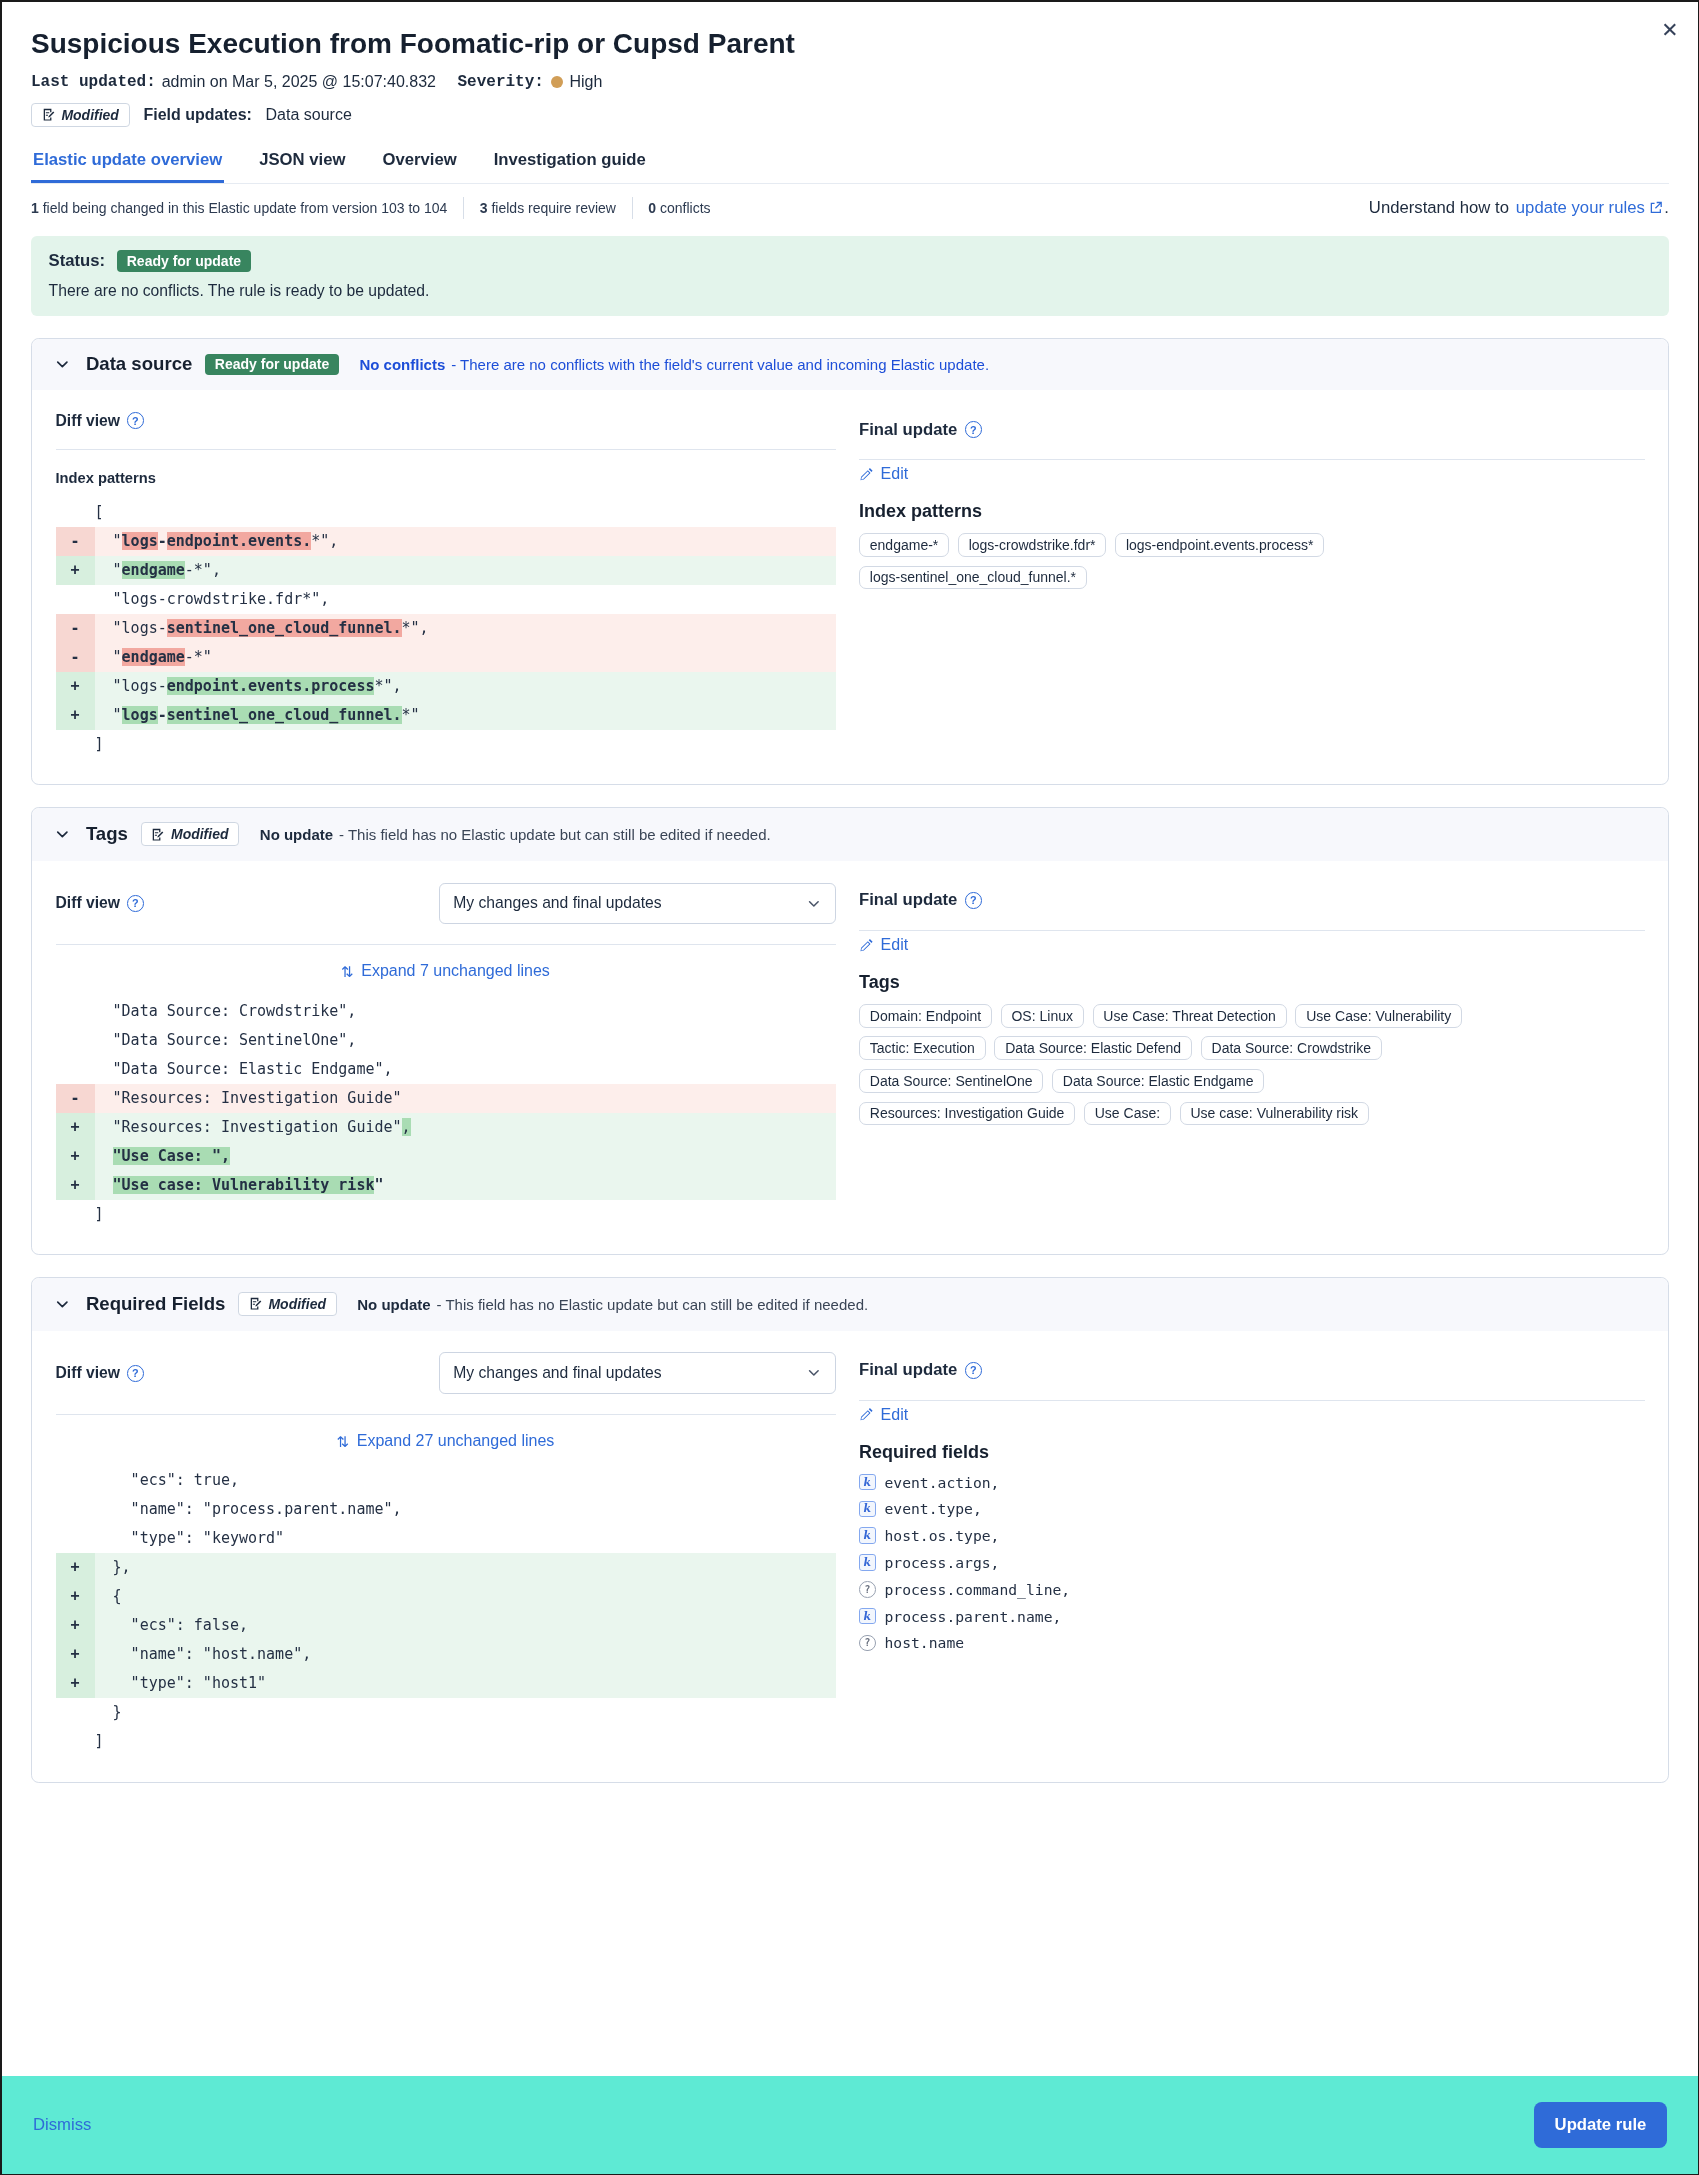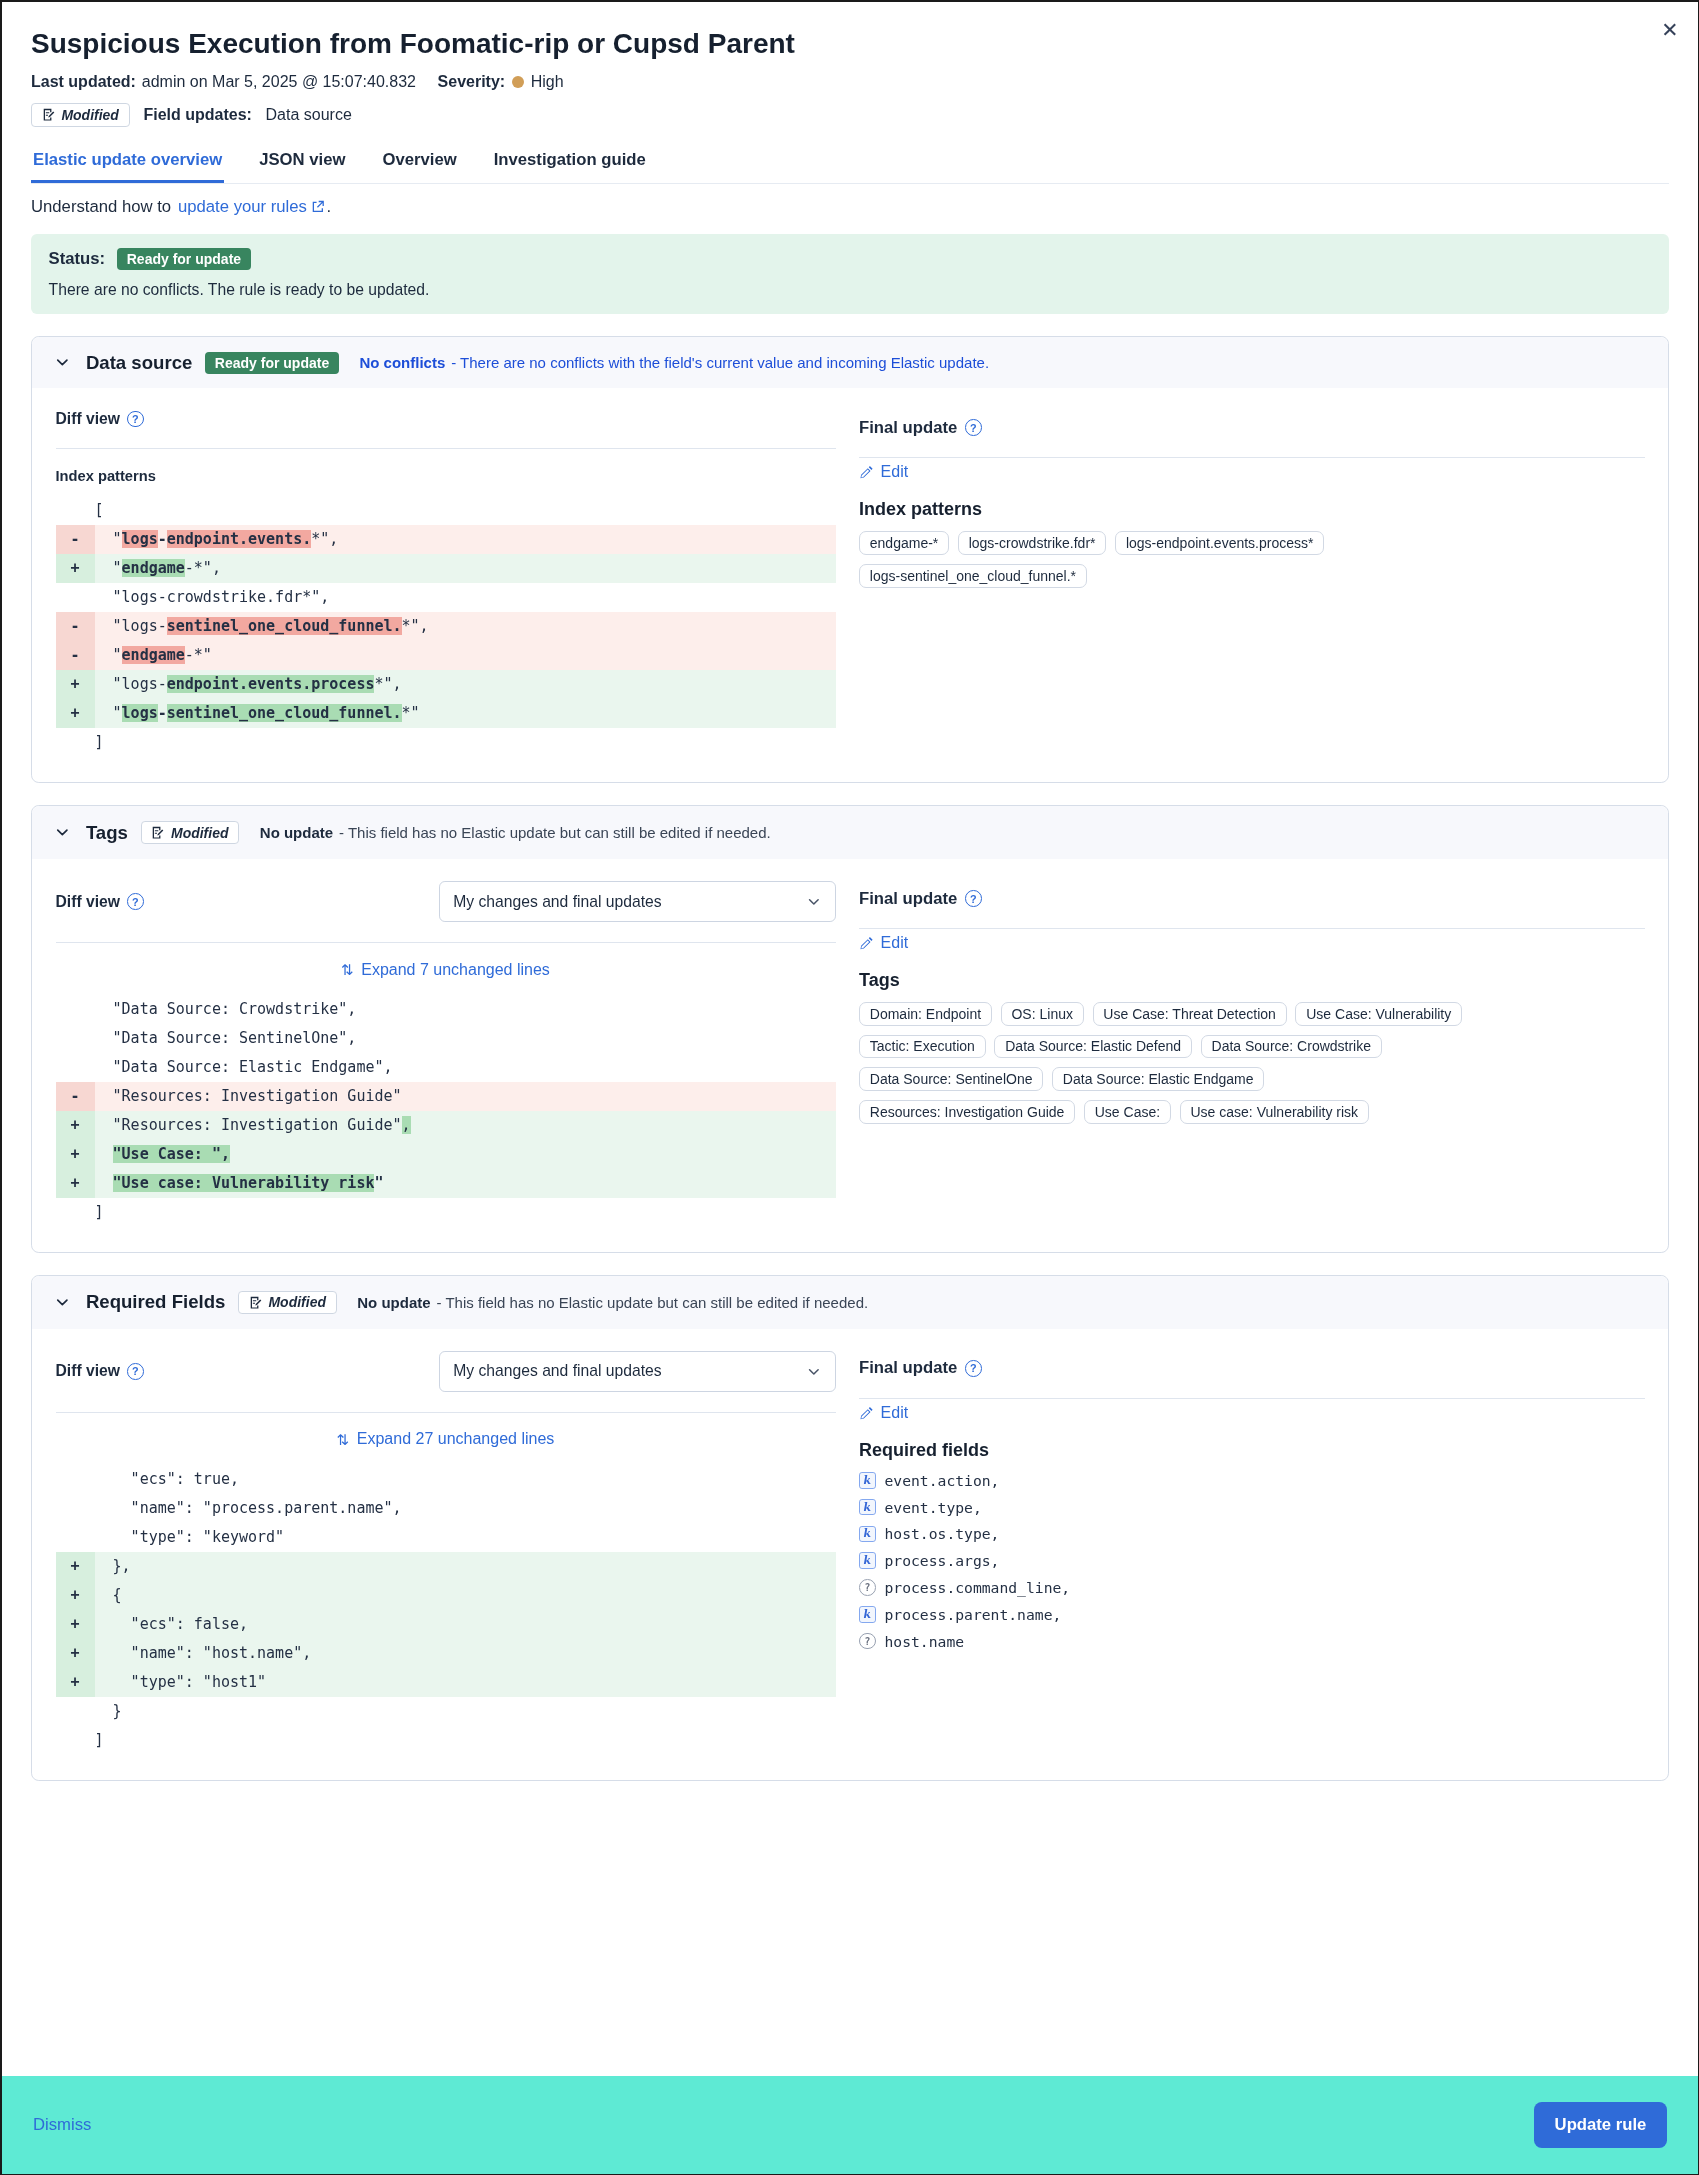--- a/index.html
+++ b/index.html
@@ -3,21 +3,21 @@
 <meta charset="utf-8">
 <style>
   html,body{margin:0;padding:0;background:#e8e8e8;}
   .page{width:1700px;height:2176px;box-sizing:border-box;border:2px solid #1a1a1a;background:#fff;
         font-family:"Liberation Sans",sans-serif;color:#1d2a3d;display:flex;flex-direction:column;
         position:relative;overflow:hidden;}
   .content{padding:0 29px;flex:0 0 auto;}
   .close{position:absolute;top:11.8px;right:13.7px;background:none;border:none;font-size:20.6px;color:#36425a;cursor:pointer;line-height:1;padding:5.9px;}
   h1{margin:23.5px 0 0;font-size:28px;line-height:1.25;font-weight:700;color:#16202f;}
   .meta{margin-top:12.7px;font-size:16px;display:flex;align-items:center;gap:5.9px;}
-  .meta b{font-weight:700;}
+  .meta b{font-weight:700;font-family:Liberation Mono, monospace;}
   .sev{display:flex;align-items:center;gap:6.9px;margin-left:15.7px;}
   .dot{width:11.8px;height:11.8px;border-radius:50%;background:#d19e57;display:inline-block;}
   .badge-row{margin-top:11.8px;display:flex;align-items:center;gap:13.7px;font-size:16px;}
   .badge-modified{display:inline-flex;align-items:center;gap:5.9px;border:1px solid #cfd7e2;border-radius:3.9px;
                   padding:2.9px 9.8px;font-size:14px;font-weight:600;background:#fff;color:#1d2a3d;font-style:italic;}
   .badge-modified svg{flex:none;}
   .tabs{margin-top:21.6px;display:flex;gap:33px;border-bottom:1px solid #e6ebf2;}
   .tab{font-size:16.7px;font-weight:600;padding:2px 2px 12.7px;color:#1d2a3d;cursor:pointer;}
   .tab.active{color:#2f6bd8;box-shadow:inset 0 -2.9px 0 #2f6bd8;}
   .stats-row{display:flex;justify-content:space-between;align-items:center;padding:12.7px 0 11.8px;}
@@ -116,20 +116,25 @@
     </div>
 
     <div class="tabs">
         <div class="tab active">Elastic update overview</div>
         <div class="tab">JSON view</div>
         <div class="tab">Overview</div>
         <div class="tab">Investigation guide</div>
       </div>
 
     <div class="stats-row">
+      <div class="stats">
+          <div class="stat"><b>1</b> field being changed in this Elastic update from version 103 to 104</div>
+          <div class="stat"><b>3</b> fields require review</div>
+          <div class="stat"><b>0</b> conflicts</div>
+        </div>
       <div class="help">
         <span>Understand how to</span>
         <a>
           <span>update your rules</span>
           <svg width="13.7" height="13.7" viewBox="0 0 16 16" fill="currentColor">
               <path d="M6.5 2v1.5H3.5v9h9v-3H14v4.5H2V2z"></path>
               <path d="M9 1h6v6h-1.5V3.56L8.03 9.03 6.97 7.97l5.47-5.47H9z"></path>
             </svg>
         </a>
         <span>.</span>

